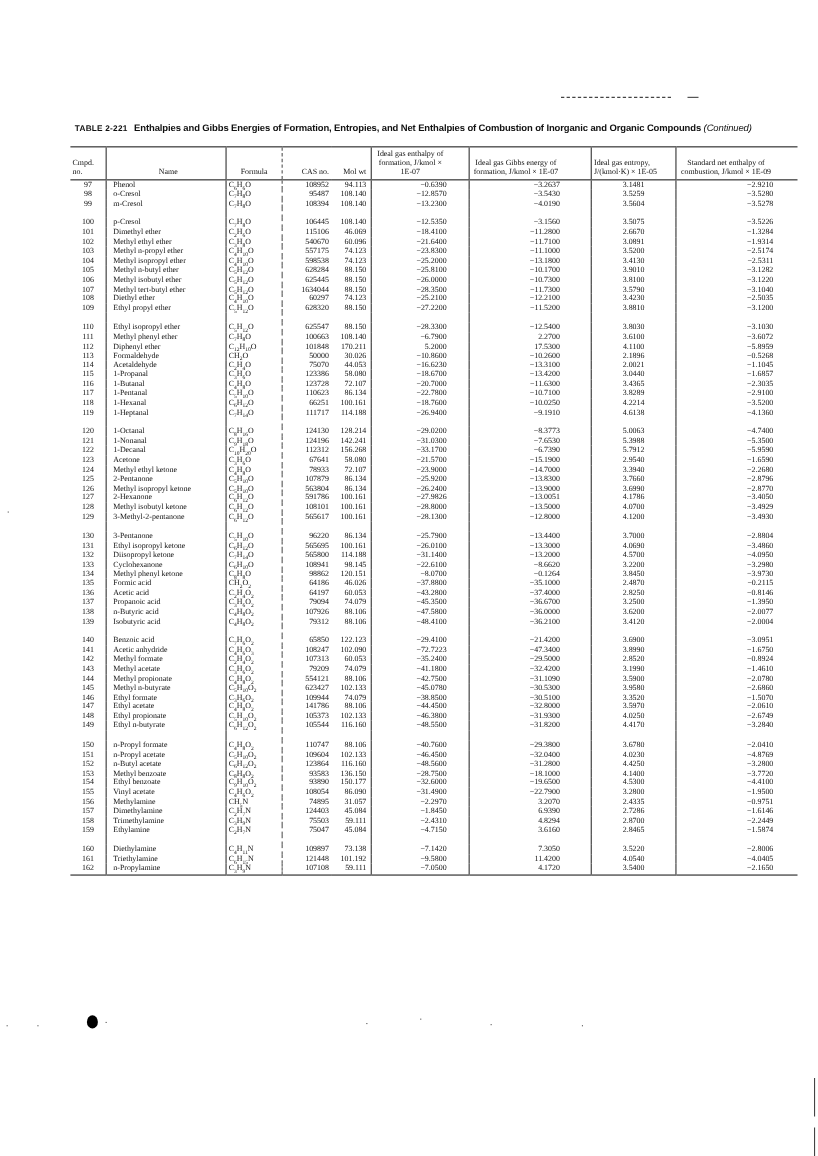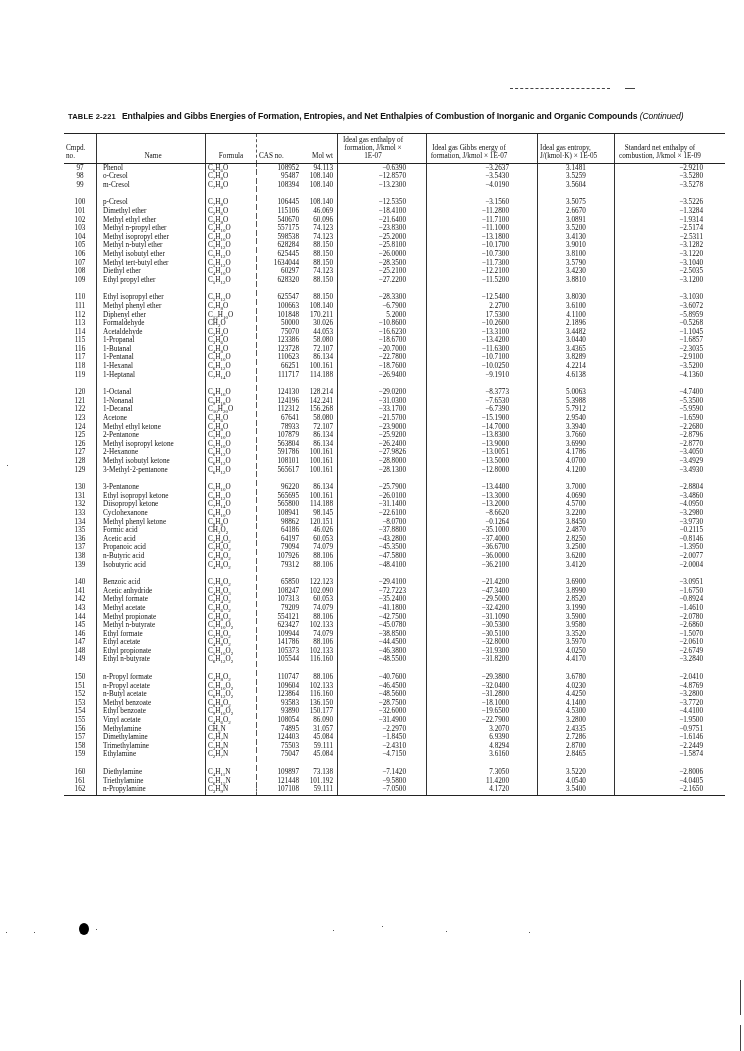--- a/index.html
+++ b/index.html
@@ -63,21 +63,21 @@
   <span class="tnum">TABLE 2-221</span><span>Enthalpies and Gibbs Energies of Formation, Entropies, and Net Enthalpies of Combustion of Inorganic and Organic Compounds</span>
   <span class="cont">(Continued)</span>
 </div>
 
 <table class="data">
   <thead>
     <tr>
       <th class="c-no">Cmpd. no.</th>
       <th class="c-name vline" style="text-align:center">Name</th>
       <th class="c-formula vline" style="text-align:center">Formula</th>
-      <th class="c-cas vdash" style="text-align:left">CAS no.</th>
+      <th class="c-cas vdash" style="text-align:right">CAS no.</th>
       <th class="c-mw" style="text-align:right">Mol wt</th>
       <th class="c-hf vline" style="text-align:center;padding-right:2px">Ideal gas enthalpy of formation, J/kmol × 1E-07</th>
       <th class="c-gf vline" style="text-align:center;padding-right:2px">Ideal gas Gibbs energy of formation, J/kmol × 1E-07</th>
       <th class="c-s vline">Ideal gas entropy, J/(kmol·K) × 1E-05</th>
       <th class="c-hc vline" style="text-align:center;padding-right:2px">Standard net enthalpy of combustion, J/kmol × 1E-09</th>
     </tr>
   </thead>
   <tbody id="tbody">
       <tr>
         <td class="c-no">97</td>
@@ -289,21 +289,21 @@
         <td class="c-hc vline">−0.5268</td>
       </tr>
       <tr>
         <td class="c-no">114</td>
         <td class="c-name vline">Acetaldehyde</td>
         <td class="c-formula vline">C<sub style="font-size: 5px; line-height: 0;">2</sub>H<sub style="font-size: 5px; line-height: 0;">4</sub>O</td>
         <td class="c-cas vdash">75070</td>
         <td class="c-mw">44.053</td>
         <td class="c-hf vline">−16.6230</td>
         <td class="c-gf vline">−13.3100</td>
-        <td class="c-s vline">3.4482</td>
+        <td class="c-s vline">2.0021</td>
         <td class="c-hc vline">−1.1045</td>
       </tr>
       <tr>
         <td class="c-no">115</td>
         <td class="c-name vline">1-Propanal</td>
         <td class="c-formula vline">C<sub style="font-size: 5px; line-height: 0;">3</sub>H<sub style="font-size: 5px; line-height: 0;">6</sub>O</td>
         <td class="c-cas vdash">123386</td>
         <td class="c-mw">58.080</td>
         <td class="c-hf vline">−18.6700</td>
         <td class="c-gf vline">−13.4200</td>

